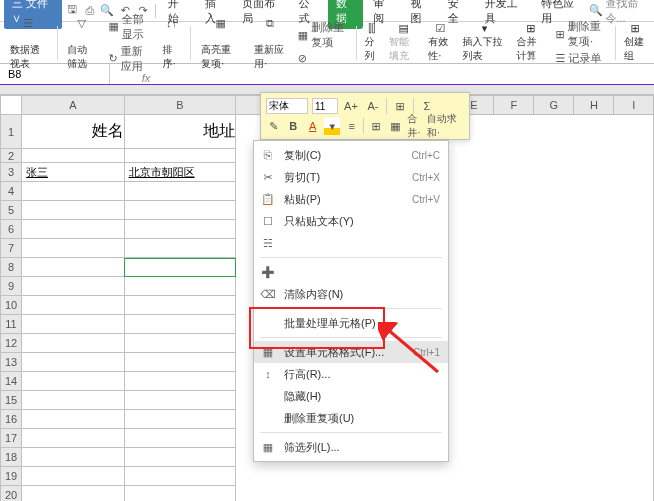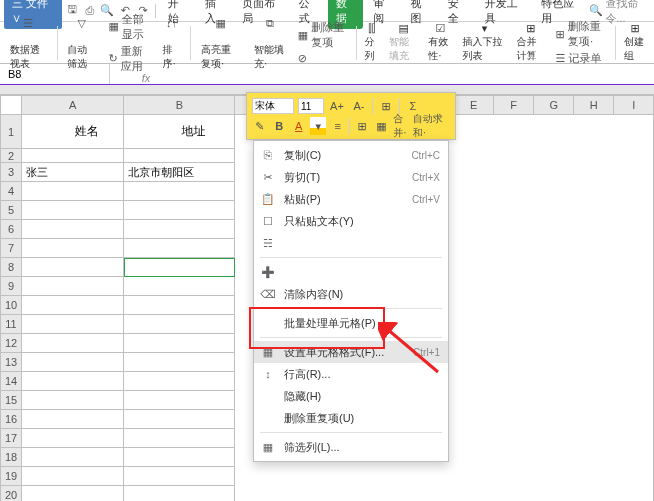--- a/index.html
+++ b/index.html
@@ -34,27 +34,27 @@
 .spacer { height: 10px; background: #e6e6e6; border-bottom: 1px solid #bfbfbf; }
 
 
 .sheet { position: relative; }
 .sheet table { border-collapse: collapse; table-layout: fixed; }
 .sheet th, .sheet td { border: 1px solid #c0c0c0; background: #fff; height: 19px; font-weight: normal; }
 .sheet th.colhdr { background: #e8e8e8; color: #555; text-align: center; height: 18px; }
 .sheet th.rowhdr { background: #e8e8e8; color: #555; text-align: center; width: 22px; }
 .corner { background: #e8e8e8; width: 22px; }
 .colA { width: 110px; } .colB { width: 120px; } .colBig { width: 200px; } .colN { width: 44px; }
-.sheet .hdrcell { height: 34px; text-align: center; font-size: 12px; padding-left: 28px; }
-.sheet .datacell { padding: 0 4px; font-size: 11px; }
+.sheet .hdrcell { height: 34px; text-align: right; font-size: 16px; padding-left: 28px; }
+.sheet .datacell { padding: 0 4px; font-size: 11px; text-decoration: underline; }
 .sheet tr.row2 th.rowhdr, .sheet tr.row2 td { height: 14px; }
 .activecell { outline: 1px solid #2e9f4b; outline-offset: -1px; }
 
 
-.minitb { position: absolute; left: 246px; top: 92px; width: 210px; background: #fde047; border: 1px solid #bfbfbf; box-shadow: 0 2px 6px rgba(0,0,0,.15); padding: 3px 5px; }
+.minitb { position: absolute; left: 260px; top: 92px; width: 210px; background: #fef9c3; border: 1px solid #bfbfbf; box-shadow: 0 2px 6px rgba(0,0,0,.15); padding: 3px 5px; }
 .minitb .mrow { display: flex; align-items: center; gap: 4px; height: 20px; }
 .minitb input.font { width: 42px; height: 16px; border: 1px solid #ccc; font-size: 10px; padding: 0 2px; }
 .minitb input.size { width: 26px; height: 16px; border: 1px solid #ccc; font-size: 10px; padding: 0 2px; text-align: left; }
 .minitb .btn { width: 18px; height: 18px; display: flex; align-items: center; justify-content: center; color: #555; cursor: pointer; }
 .minitb .vsep { width: 1px; height: 16px; background: #d0d0d0; }
 
 
 .ctxmenu { position: absolute; left: 253px; top: 140px; width: 196px; background: #fff; border: 1px solid #bfbfbf; box-shadow: 0 4px 10px rgba(0,0,0,.2); padding: 3px 0; }
 .ctxmenu .item { display: flex; align-items: center; height: 22px; padding: 0 8px 0 6px; cursor: pointer; color: #333; gap: 8px; }
 .ctxmenu .item.highlight { background: #e6e6e6; }
@@ -118,21 +118,21 @@
     <span class="ricon">↓↑</span>
     <span class="rlabel">排序·</span>
   </div>
   <div class="ribbon-vsep"></div>
   <div class="ribbon-group">
     <span class="ricon">▦</span>
     <span class="rlabel">高亮重复项·</span>
   </div>
   <div class="ribbon-group">
     <span class="ricon">⧉</span>
-    <span class="rlabel">智能填充·</span>
+    <span class="rlabel">重新应用·</span>
   </div>
   <div class="ribbon-side">
     <div class="row">
         <span>▦</span>
         <span>删除重复项</span>
       </div>
     <div class="row">
         <span>⊘</span>
       </div>
   </div>

